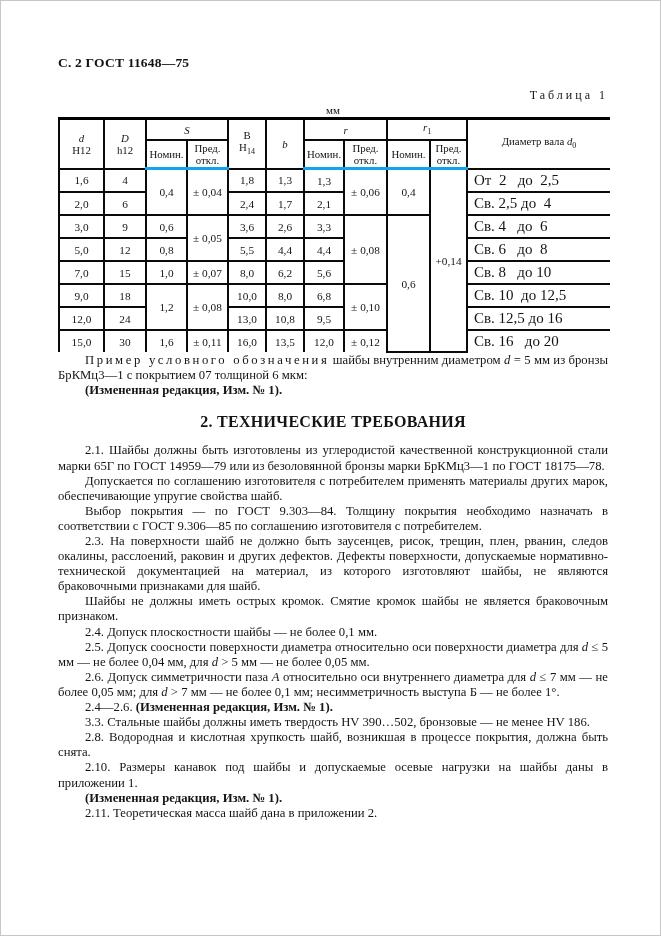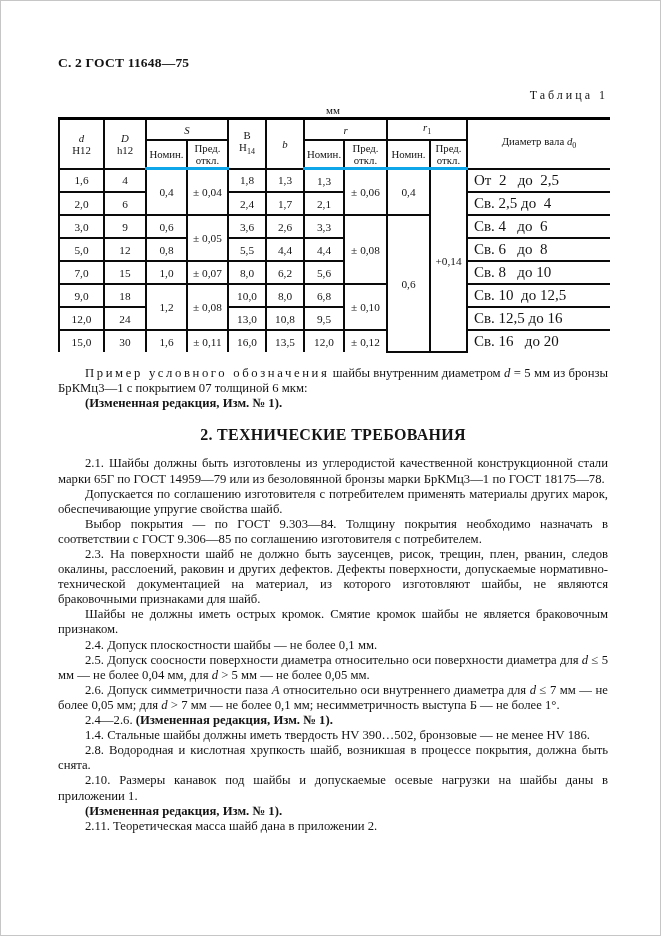--- a/index.html
+++ b/index.html
@@ -28,21 +28,21 @@
   table.dims thead tr:last-child th{border-bottom:3px solid #0ea5e9;}
   table.dims thead th{font-size:10.8px;line-height:12px;}
   table.dims tbody td{height:19px;}
   table.dims .noright{border-right:none;margin-top:34px;}
   table.dims tbody tr:last-child td{border-bottom:none;}
   table.dims td.diam{text-align:left;padding-left:6px;white-space:pre;font-size:15px;}
   .var{font-style:italic;}
   sub{font-size:8px;}
 
   .para{margin:0;text-indent:27px;text-align:justify;font-size:12.7px;line-height:15.1px;}
-  .example{margin-top:13px;}
+  .example{}
   .designation{margin:3px 0 2px;text-indent:0;text-align:center;font-style:italic;}
   .amended{font-weight:bold;}
   .section-title{text-align:center;font-weight:bold;font-size:16px;margin:15px 0 12px;letter-spacing:0.3px;}
   .b{font-weight:bold;}
   .i{font-style:italic;}
   .sp{letter-spacing:2.6px;}
 </style>
 </head>
 <body>
 
@@ -200,20 +200,20 @@
 
     <p class="para"><span class="">2.1. Шайбы должны быть изготовлены из углеродистой качественной конструкционной стали марки 65Г по ГОСТ 14959—79 или из безоловянной бронзы марки БрКМц3—1 по ГОСТ 18175—78.</span></p>
     <p class="para"><span class="">Допускается по соглашению изготовителя с потребителем применять материалы других марок, обеспечивающие упругие свойства шайб.</span></p>
     <p class="para"><span class="">Выбор покрытия — по ГОСТ 9.303—84. Толщину покрытия необходимо назначать в соответствии с ГОСТ 9.306—85 по соглашению изготовителя с потребителем.</span></p>
     <p class="para"><span class="">2.3. На поверхности шайб не должно быть заусенцев, рисок, трещин, плен, рванин, следов окалины, расслоений, раковин и других дефектов. Дефекты поверхности, допускаемые нормативно-технической документацией на материал, из которого изготовляют шайбы, не являются браковочными признаками для шайб.</span></p>
     <p class="para"><span class="">Шайбы не должны иметь острых кромок. Смятие кромок шайбы не является браковочным признаком.</span></p>
     <p class="para"><span class="">2.4. Допуск плоскостности шайбы — не более 0,1 мм.</span></p>
     <p class="para"><span class="">2.5. Допуск соосности поверхности диаметра относительно оси поверхности диаметра для </span><span class="i">d</span><span class=""> ≤ 5 мм — не более 0,04 мм, для </span><span class="i">d</span><span class=""> &gt; 5 мм — не более 0,05 мм.</span></p>
     <p class="para"><span class="">2.6. Допуск симметричности паза </span><span class="i">А</span><span class=""> относительно оси внутреннего диаметра для </span><span class="i">d</span><span class=""> ≤ 7 мм — не более 0,05 мм; для </span><span class="i">d</span><span class=""> &gt; 7 мм — не более 0,1 мм; несимметричность выступа Б — не более 1°.</span></p>
     <p class="para"><span class="">2.4—2.6. </span><span class="b">(Измененная редакция, Изм. № 1).</span></p>
-    <p class="para"><span class="">1.4. Стальные шайбы должны иметь твердость HV 390…502, бронзовые — не менее HV 186.</span></p>
+    <p class="para"><span class="">3.3. Стальные шайбы должны иметь твердость HV 390…502, бронзовые — не менее HV 186.</span></p>
     <p class="para"><span class="">2.8. Водородная и кислотная хрупкость шайб, возникшая в процессе покрытия, должна быть снята.</span></p>
     <p class="para"><span class="">2.10. Размеры канавок под шайбы и допускаемые осевые нагрузки на шайбы даны в приложении 1.</span></p>
     <p class="para"><span class="b">(Измененная редакция, Изм. № 1).</span></p>
     <p class="para"><span class="">2.11. Теоретическая масса шайб дана в приложении 2.</span></p>
 
   </div>
 </div>
 
 </body></html>

